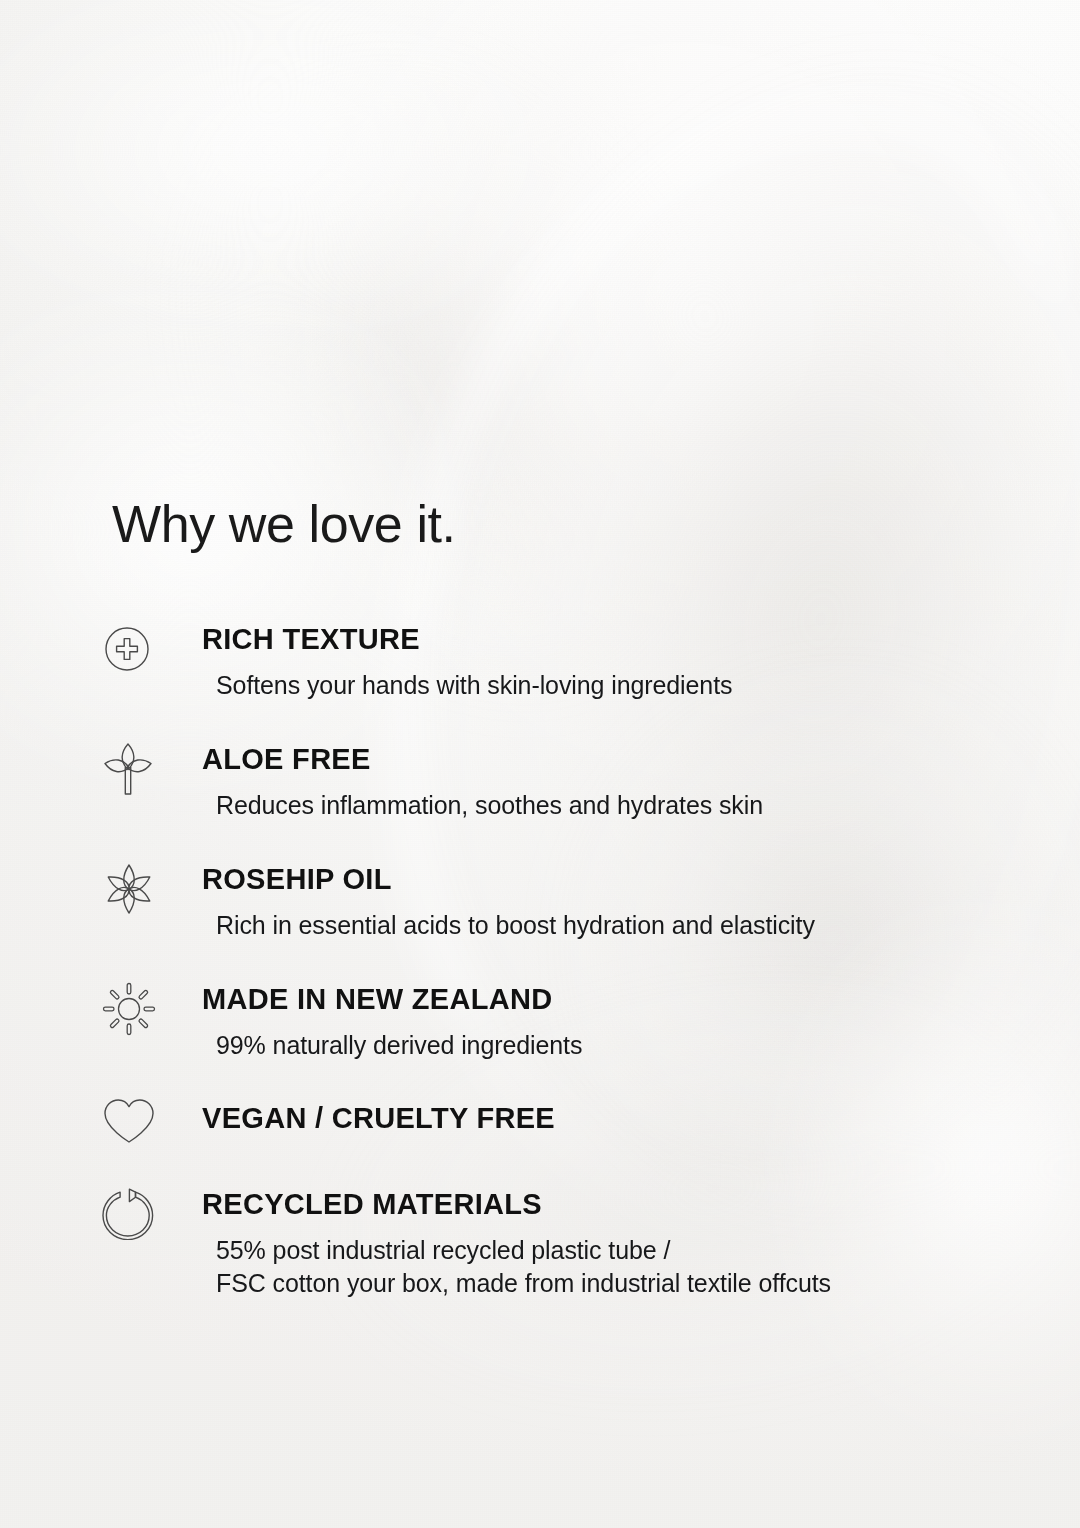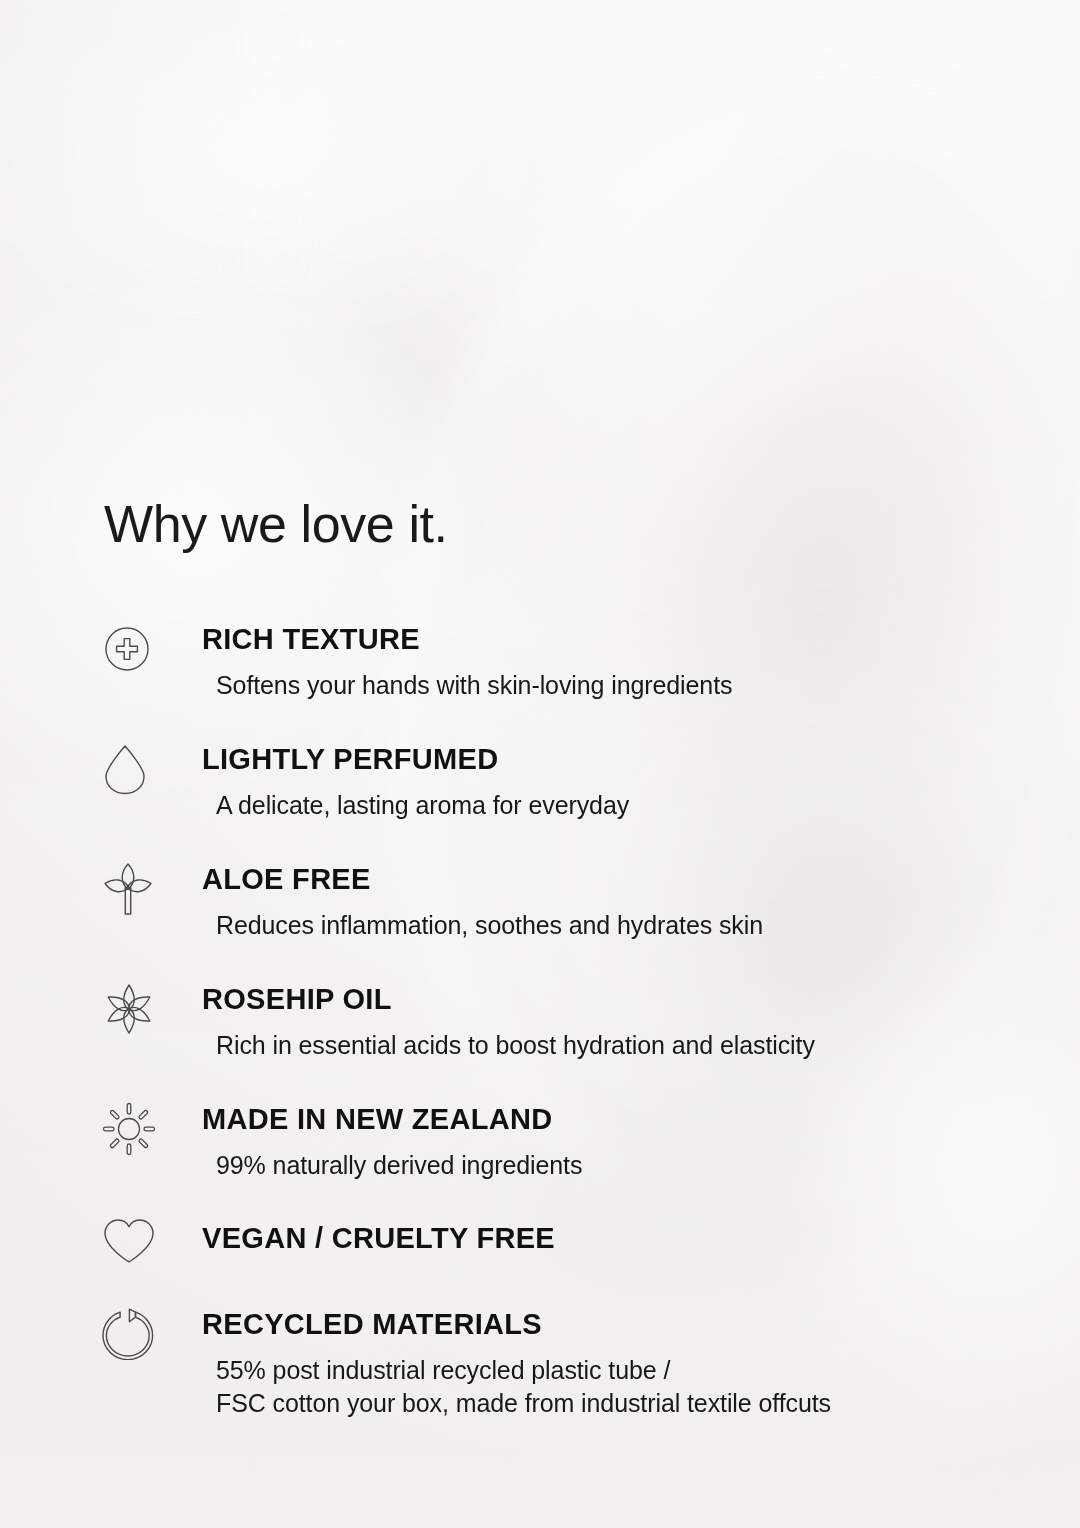--- a/index.html
+++ b/index.html
@@ -117,21 +117,21 @@
 
   
   .content {
     position:absolute;
     left:100px; top:0;
     width:940px; height:1528px;
   }
 
   .page-title {
     position:absolute;
-    left:4px; top:497px;
+    left:12px; top:497px;
     font-size:52px;
     font-weight:400;
     letter-spacing:-0.4px;
     color:#1a1a1a;
     line-height:1.05;
     white-space:nowrap;
   }
 
   .feature-list {
     position:absolute;
@@ -220,33 +220,20 @@
           </svg>
         </div>
         <div class="feature-text">
           <div class="feature-title">RICH TEXTURE</div>
           <div class="feature-desc">
             <span class="line">Softens your hands with skin-loving ingredients</span>
           </div>
         </div>
       </li>
 
-      <li class="feature-item">
-        <div class="feature-icon">
-          <svg width="46" height="54" viewBox="0 0 46 54" fill="none" stroke="#4a4a4a" stroke-width="1.4">
-            <path d="M23 4 C23 4 4 25.5 4 34.2 C4 44.6 12.5 51.5 23 51.5 C33.5 51.5 42 44.6 42 34.2 C42 25.5 23 4 23 4 Z" stroke-linejoin="round"></path>
-          </svg>
-        </div>
-        <div class="feature-text">
-          <div class="feature-title">LIGHTLY PERFUMED</div>
-          <div class="feature-desc">
-            <span class="line">A delicate, lasting aroma for everyday</span>
-          </div>
-        </div>
-      </li>
 
       <li class="feature-item">
         <div class="feature-icon">
           <svg width="52" height="56" viewBox="0 0 52 56" fill="none" stroke="#4a4a4a" stroke-width="1.4" stroke-linejoin="round">
 
             <path d="M26 3 C33 11 34.5 20.5 26 28.5 C17.5 20.5 19 11 26 3 Z"></path>
 
             <path d="M3 22.5 C12 16.5 21.5 18 27 26.5 C19 33.5 9.5 31.5 3 22.5 Z"></path>
 
             <path d="M49 22.5 C40 16.5 30.5 18 25 26.5 C33 33.5 42.5 31.5 49 22.5 Z"></path>

